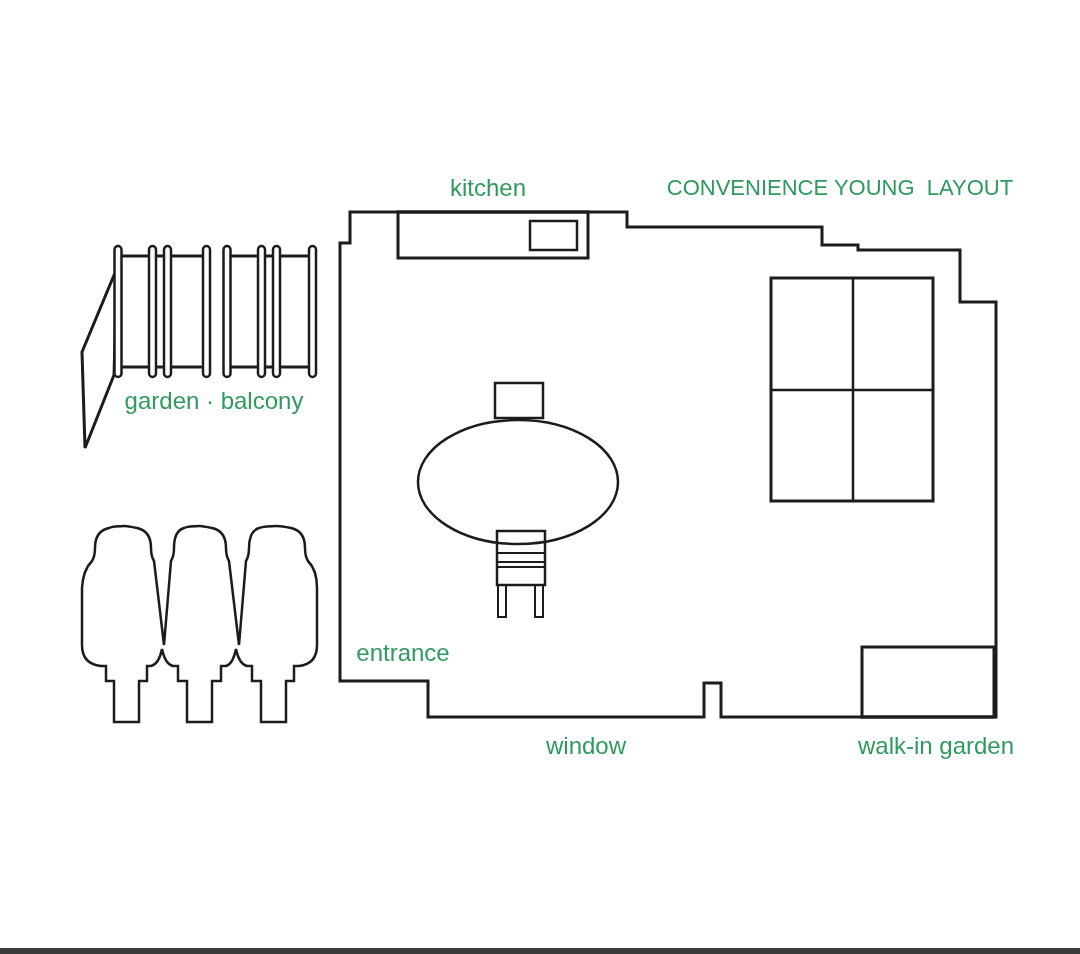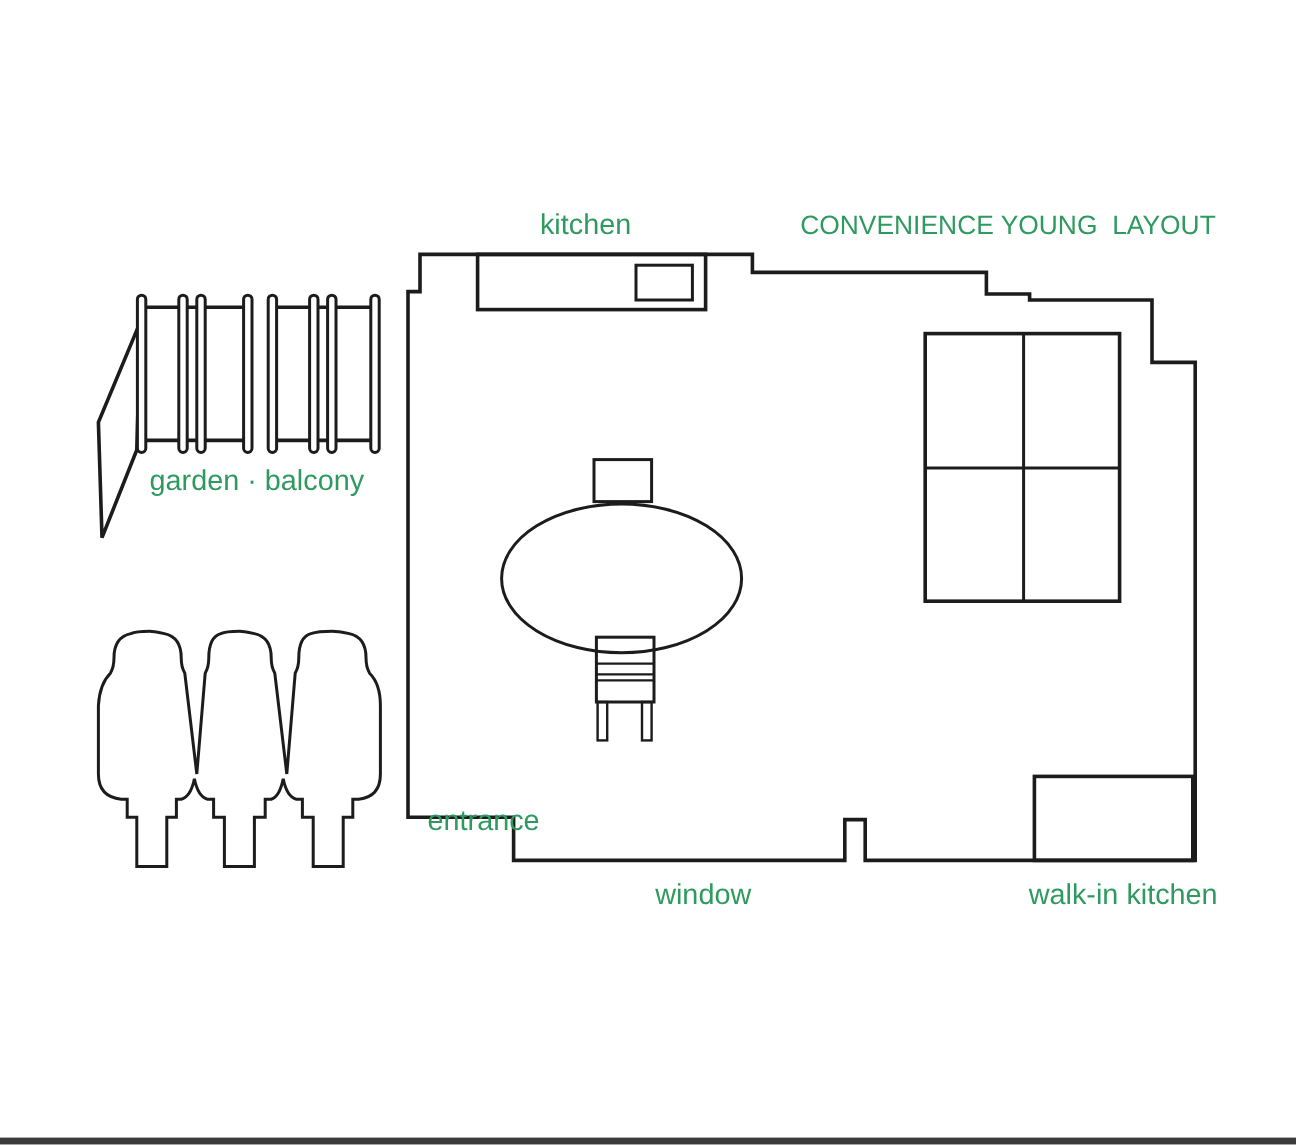--- a/index.html
+++ b/index.html
@@ -90,18 +90,18 @@
          L226,666 Q233,664 236,649 Q239,664 247,666 L252,666 L252,681 L261,681 L261,722 L286,722 L286,681 L294,681 L294,666
          L299,666 Q317,664 317,645 L317,588 Q317,570 308,561 Q305,556 305,548 Q305,531 291,528 Q281,526 277,526 Q265,526 259,528
          Q249,531 249,548 Q249,556 246,561 L239,645 L229,561 Q226,556 226,548 Q226,531 212,528 Q202,526 200,526 Q188,526 184,528
          Q174,531 174,548 Q174,556 171,561 L164,645 L154,561 Q151,556 151,548 Q151,531 137,528 Q127,526 125,526 Q113,526 109,528
          Q95,531 95,548 Q95,556 92,561 Q83,570 82,588 Z"></path>
   </svg>
 
   <div class="lbl" style="left:488px;top:174px;">kitchen</div>
   <div class="lbl title" style="left:840px;top:175px;">CONVENIENCE YOUNG  LAYOUT</div>
   <div class="lbl" style="left:214px;top:387px;">garden · balcony</div>
-  <div class="lbl" style="left:403px;top:639px;margin-top:32px;">entrance</div>
+  <div class="lbl" style="left:403px;top:639px;">entrance</div>
   <div class="lbl" style="left:586px;top:732px;text-align:right;">window</div>
-  <div class="lbl" style="left:936px;top:732px;">walk-in kitchen</div>
+  <div class="lbl" style="left:936px;top:732px;">walk-in garden</div>
 
   <div class="bottom-bar"></div>
 </div>
 
 </body></html>

